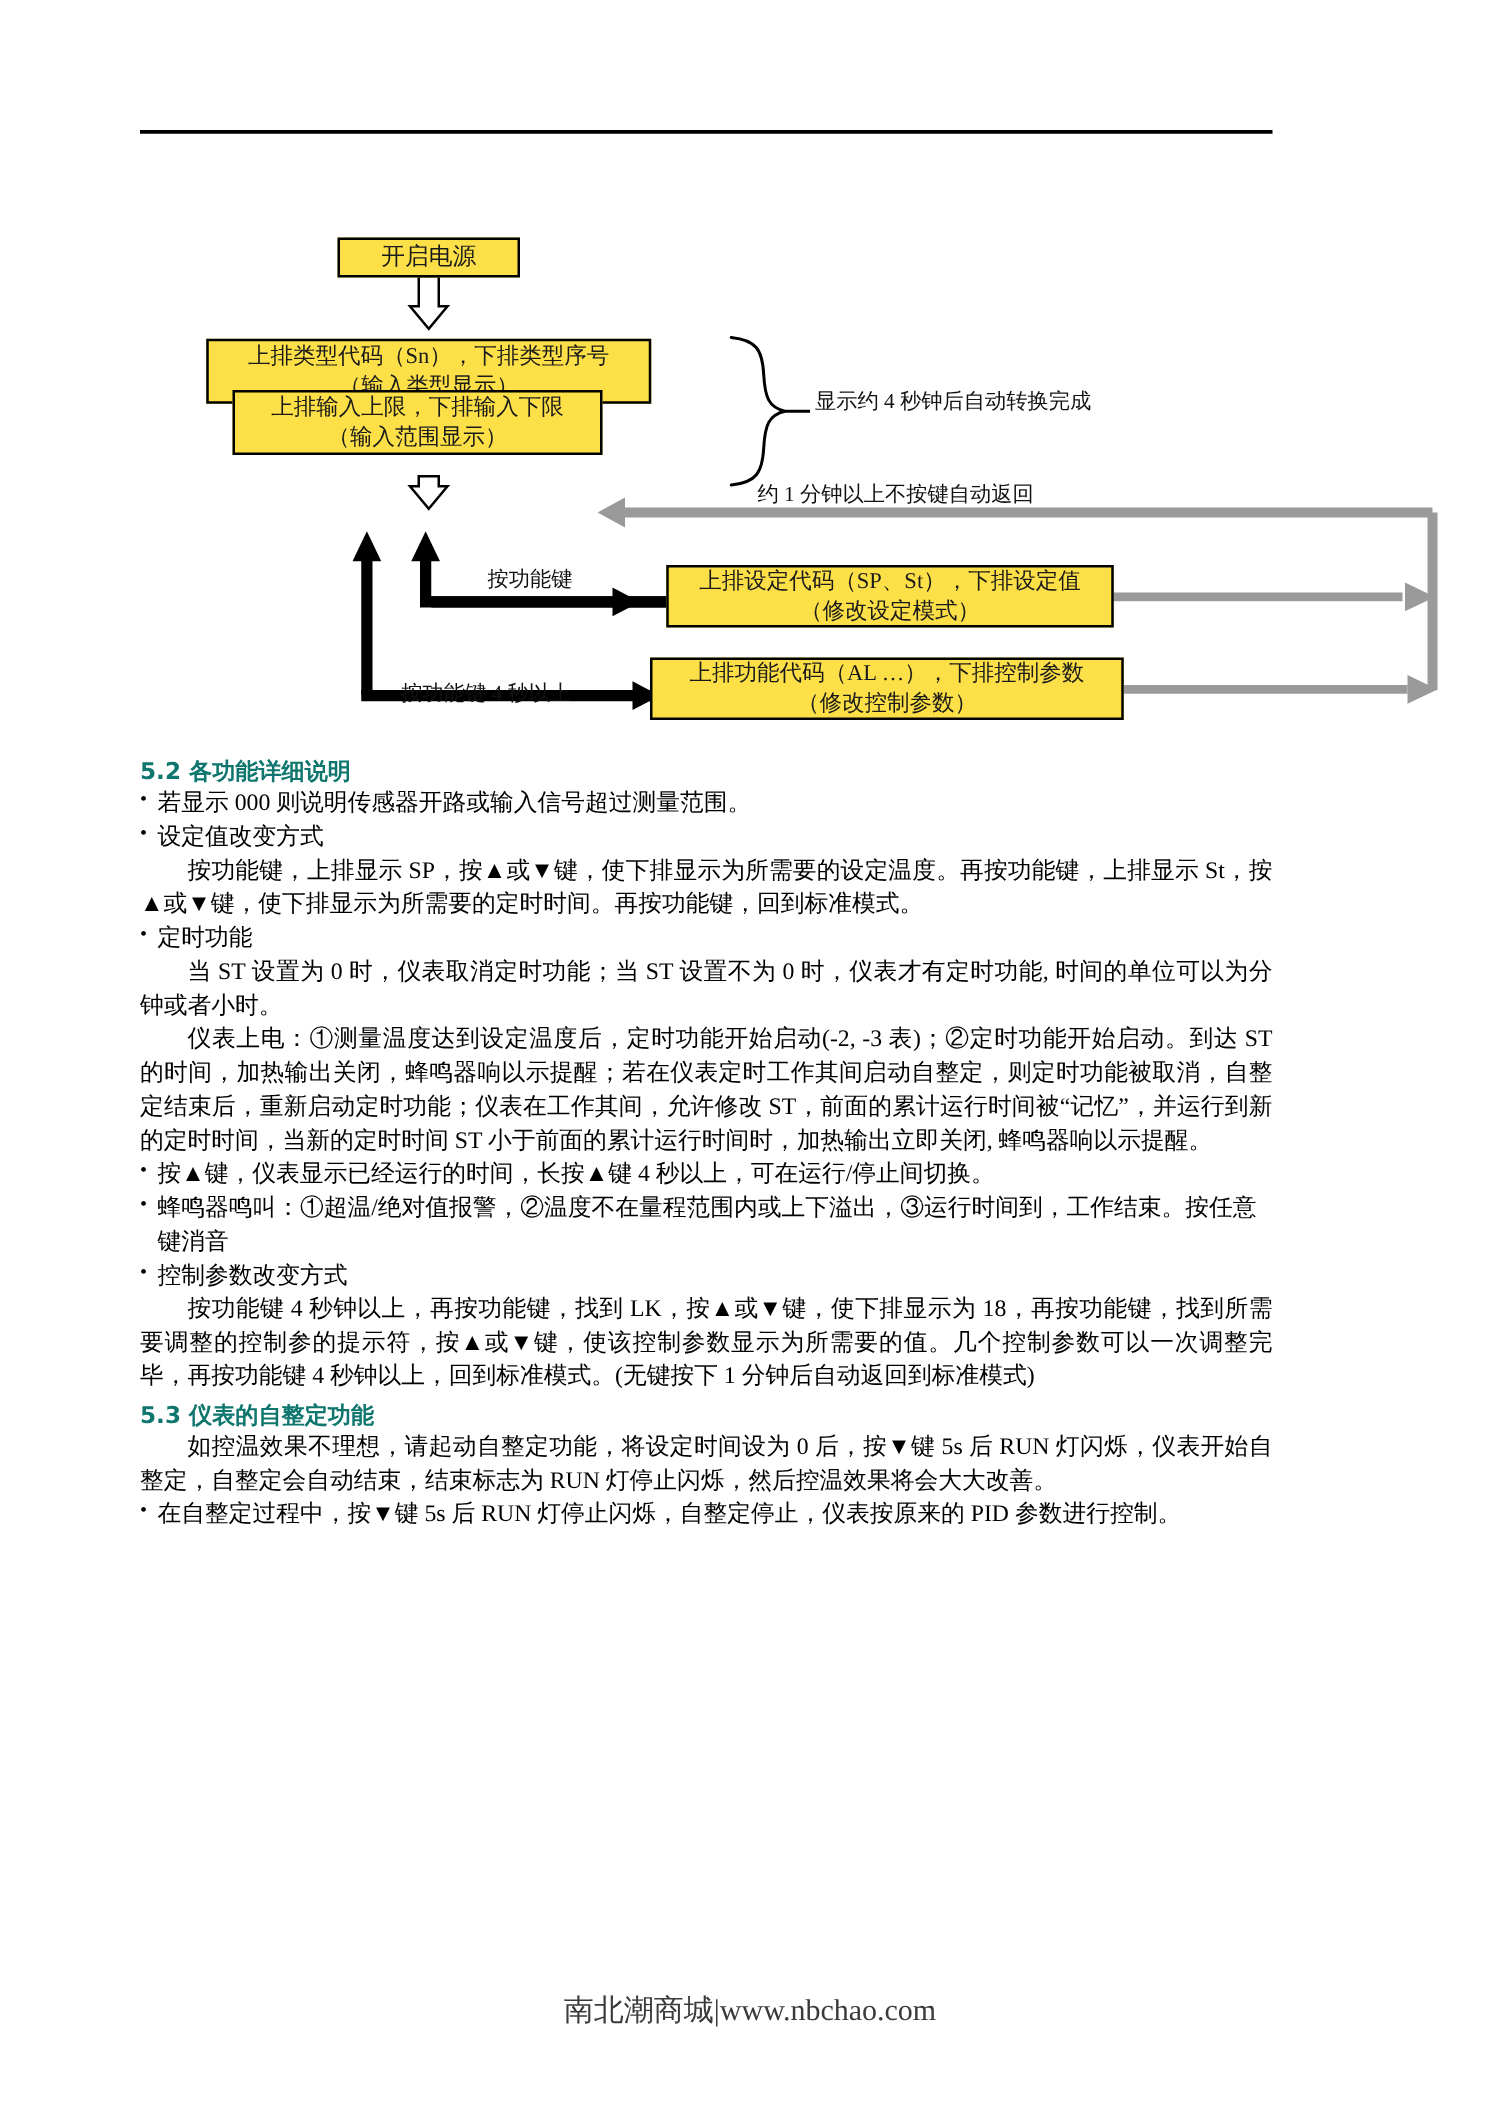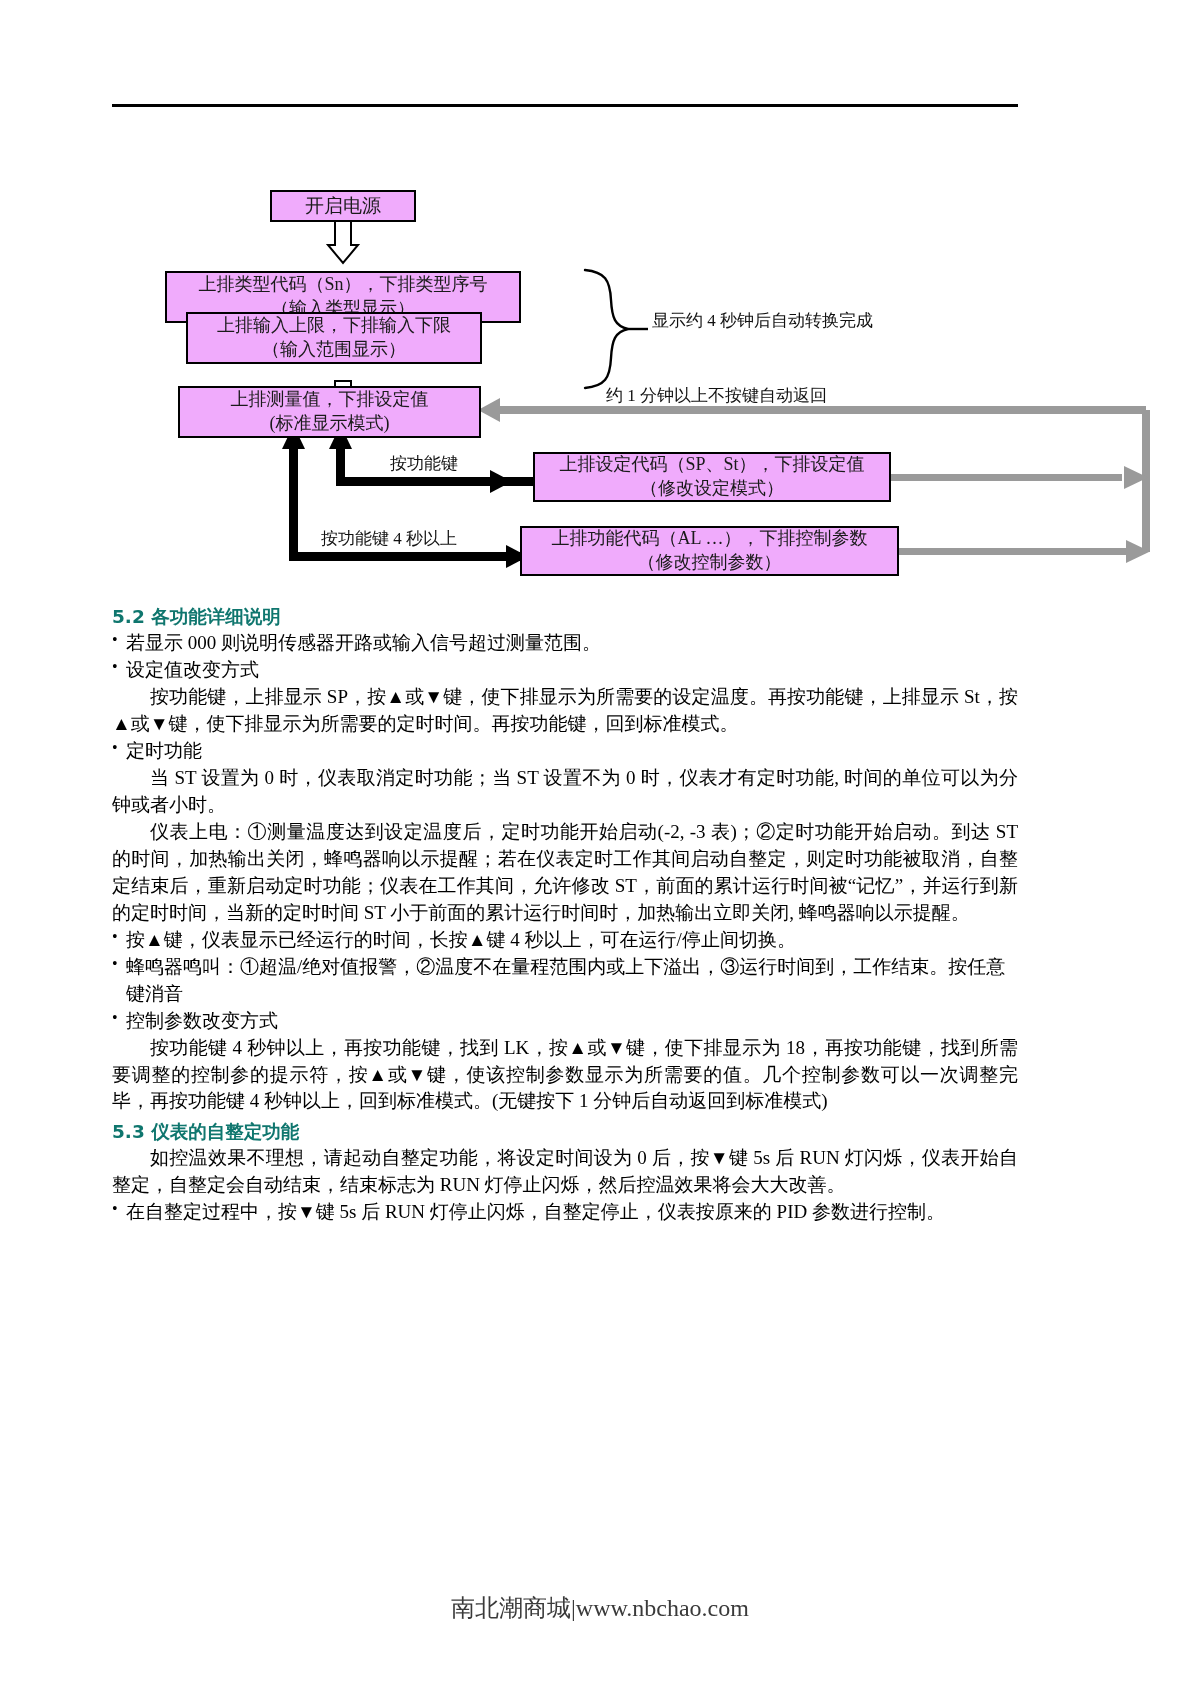--- a/index.html
+++ b/index.html
@@ -32,21 +32,21 @@
     left: 0;
     top: 0;
     width: 1200px;
     height: 600px;
   }
   .flow svg { display: block; }
 
   .box {
     position: absolute;
     border: 2px solid #000;
-    background: #f0abfc;
+    background: #fde047;
     box-sizing: border-box;
     text-align: center;
     font-family: "Liberation Serif", "DejaVu Serif", serif;
     font-size: 18px;
     line-height: 1.32;
     color: #1a1a1a;
     display: flex;
     flex-direction: column;
     align-items: center;
     justify-content: center;
@@ -172,39 +172,35 @@
   <div class="box" style="left:165px; top:243px; width:356px; height:52px;margin-top:28px;">
     <span>上排类型代码（Sn），下排类型序号</span>
     <span class="l2">（输入类型显示）</span>
   </div>
 
   <div class="box" style="left:186px; top:312px; width:296px; height:52px;">
     <span>上排输入上限，下排输入下限</span>
     <span class="l2">（输入范围显示）</span>
   </div>
 
-  <div class="box" style="left:178px; top:386px; width:303px; height:52px;">
-    <span>上排测量值，下排设定值</span>
-    <span class="l2">(标准显示模式)</span>
-  </div>
 
   <div class="box" style="left:533px; top:452px; width:358px; height:50px;">
     <span>上排设定代码（SP、St），下排设定值</span>
     <span class="l2">（修改设定模式）</span>
   </div>
 
   <div class="box" style="left:520px; top:526px; width:379px; height:50px;">
     <span>上排功能代码（AL …），下排控制参数</span>
     <span class="l2">（修改控制参数）</span>
   </div>
 
   <div class="annot" style="left:652px; top:309px;">显示约 4 秒钟后自动转换完成</div>
   <div class="annot" style="left:606px; top:384px;">约 1 分钟以上不按键自动返回</div>
   <div class="annot" style="left:390px; top:452px;">按功能键</div>
-  <div class="annot" style="left:321px; top:527px;">按功能键 4 秒以上</div>
+  <div class="annot" style="left:321px; top:543px;">按功能键 4 秒以上</div>
 </div>
 
 <div class="content">
 
   <div class="h-sec">5.2 各功能详细说明</div>
 
   <div class="bullet-line">若显示 000 则说明传感器开路或输入信号超过测量范围。</div>
 
   <div class="bullet-line">设定值改变方式</div>
   <div class="para indent">按功能键，上排显示 SP，按▲或▼键，使下排显示为所需要的设定温度。再按功能键，上排显示 St，按▲或▼键，使下排显示为所需要的定时时间。再按功能键，回到标准模式。</div>

